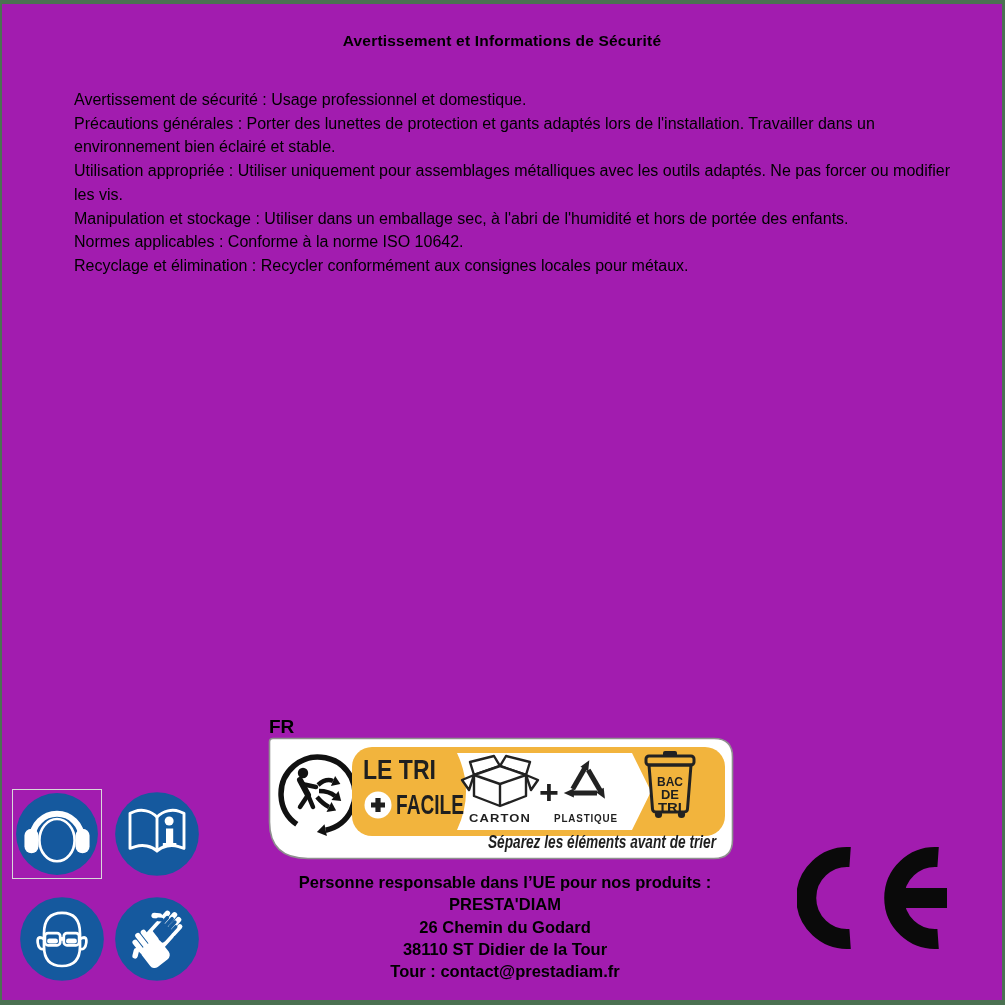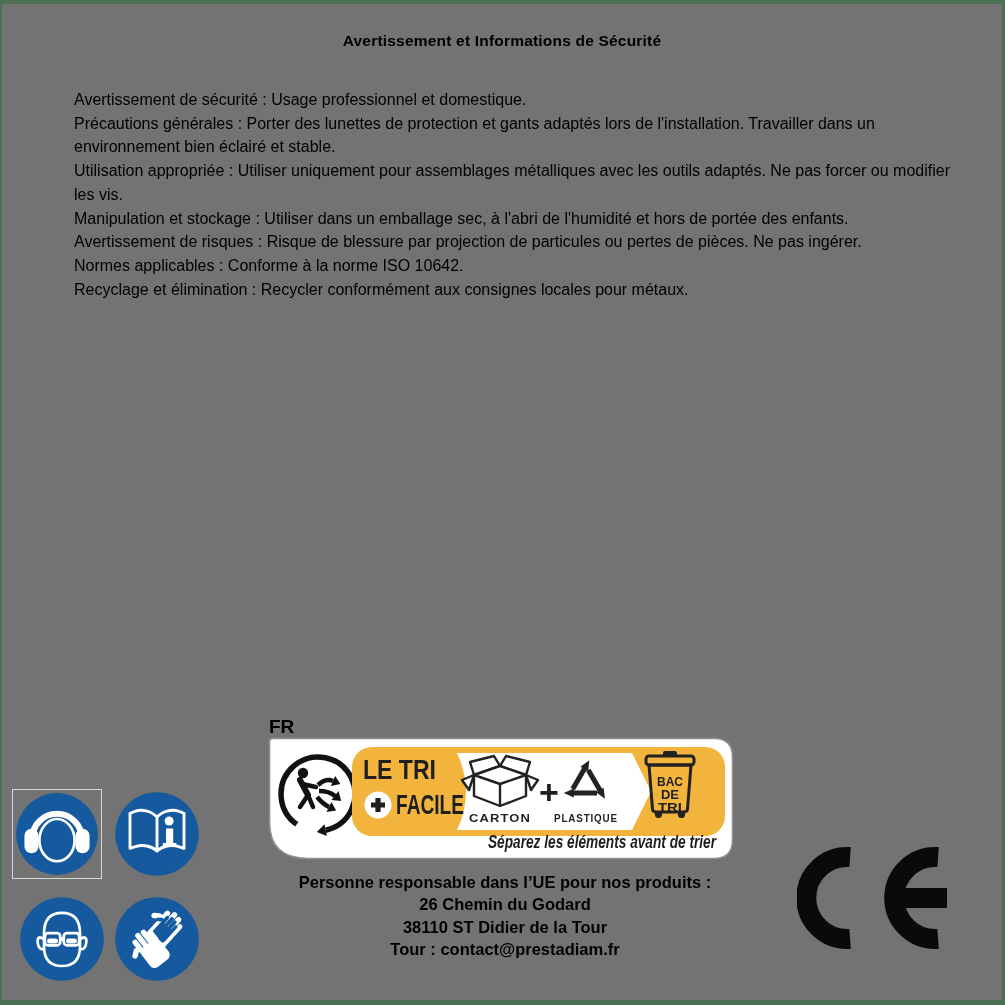--- a/index.html
+++ b/index.html
@@ -1,18 +1,18 @@
 <!DOCTYPE html>
 <html><head>
 <meta charset="utf-8">
 <style>
   html,body { margin:0; padding:0; background:#fff; }
   .page {
     position:relative; width:1005px; height:1005px; box-sizing:border-box;
-    background:#737373; border-style:solid; border-color:#4b7152;
+    background:#a21caf; border-style:solid; border-color:#4b7152;
     border-width:4px 3px 5px 2px; overflow:hidden;
     font-family:"Liberation Sans","DejaVu Sans",sans-serif; color:#000;
   }
   .title {
     position:absolute; top:28px; left:0; width:100%; text-align:center;
     font-size:15.5px; font-weight:bold; letter-spacing:.2px;
   }
   .body-text {
     position:absolute; left:72px; top:84px; width:876px;
     font-size:16px; line-height:23.7px;
@@ -42,21 +42,20 @@
 
 <div class="page">
 
   <div class="title">Avertissement et Informations de Sécurité</div>
 
   <div class="body-text">
     <p>Avertissement de sécurité : Usage professionnel et domestique.</p>
     <p>Précautions générales : Porter des lunettes de protection et gants adaptés lors de l'installation. Travailler dans un environnement bien éclairé et stable.</p>
     <p>Utilisation appropriée : Utiliser uniquement pour assemblages métalliques avec les outils adaptés. Ne pas forcer ou modifier les vis.</p>
     <p>Manipulation et stockage : Utiliser dans un emballage sec, à l'abri de l'humidité et hors de portée des enfants.</p>
-    <p>Avertissement de risques : Risque de blessure par projection de particules ou pertes de pièces. Ne pas ingérer.</p>
     <p>Normes applicables : Conforme à la norme ISO 10642.</p>
     <p>Recyclage et élimination : Recycler conformément aux consignes locales pour métaux.</p>
   </div>
 
   <div class="icon-tile tile-ear">
     <svg viewBox="0 0 100 100">
       <circle cx="50" cy="50" r="46.5" fill="#15599e"></circle>
       <ellipse cx="50" cy="57" rx="20" ry="24" fill="none" stroke="#fff" stroke-width="3"></ellipse>
       <path d="M22,55 a28,28 0 0 1 56,0" fill="none" stroke="#fff" stroke-width="7"></path>
       <rect x="13" y="44" width="16" height="28" rx="8" fill="#fff"></rect>
@@ -175,20 +174,21 @@
       <text class="banner-text" x="0" y="3" font-size="13" text-anchor="middle" textLength="26" lengthAdjust="spacingAndGlyphs">BAC</text>
       <text class="banner-text" x="0" y="16" font-size="13" text-anchor="middle" textLength="18" lengthAdjust="spacingAndGlyphs">DE</text>
       <text class="banner-text" x="0" y="28.5" font-size="13" text-anchor="middle" textLength="24" lengthAdjust="spacingAndGlyphs">TRI</text>
     </g>
 
     <text class="banner-text" x="334" y="111" font-size="18.5" font-style="italic" text-anchor="middle" textLength="228" lengthAdjust="spacingAndGlyphs">Séparez les éléments avant de trier</text>
   </svg>
 
   <div class="address">
     <div>Personne responsable dans l’UE pour nos produits :</div>
+    <div>PRESTA'DIAM</div>
     <div>26 Chemin du Godard</div>
     <div>38110 ST Didier de la Tour</div>
     <div>Tour : contact@prestadiam.fr</div>
   </div>
 
   <svg class="ce-svg" width="170" height="130" viewBox="0 0 170 130">
     <g stroke="#0a0a0a" stroke-width="20" fill="none">
       <path d="M53.1,18.1 A41,41 0 1 0 53.1,99.9"></path>
       <path d="M141.1,18.1 A41,41 0 1 0 141.1,99.9"></path>
       <path d="M103,59 L150,59"></path>

